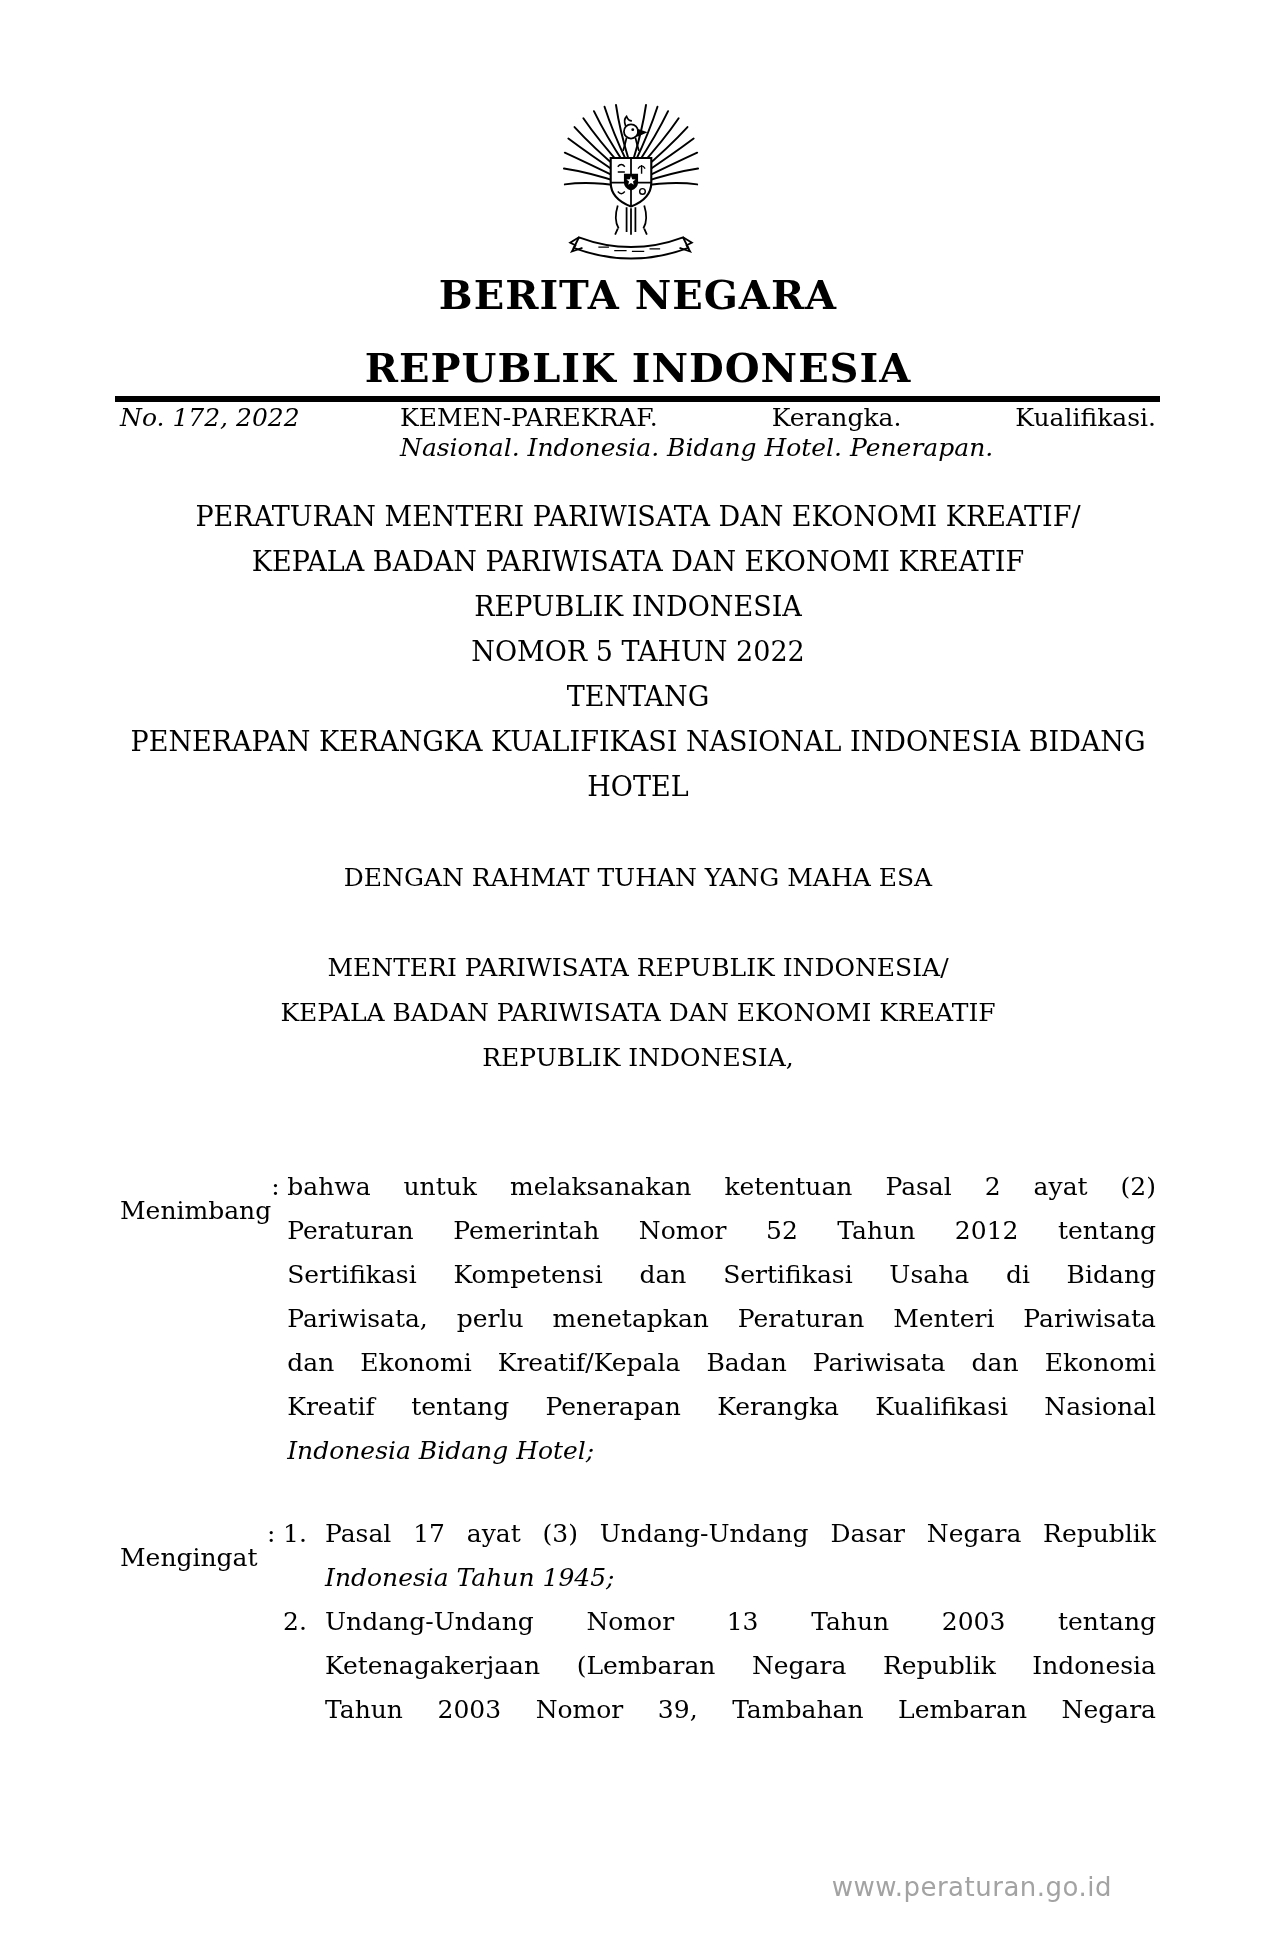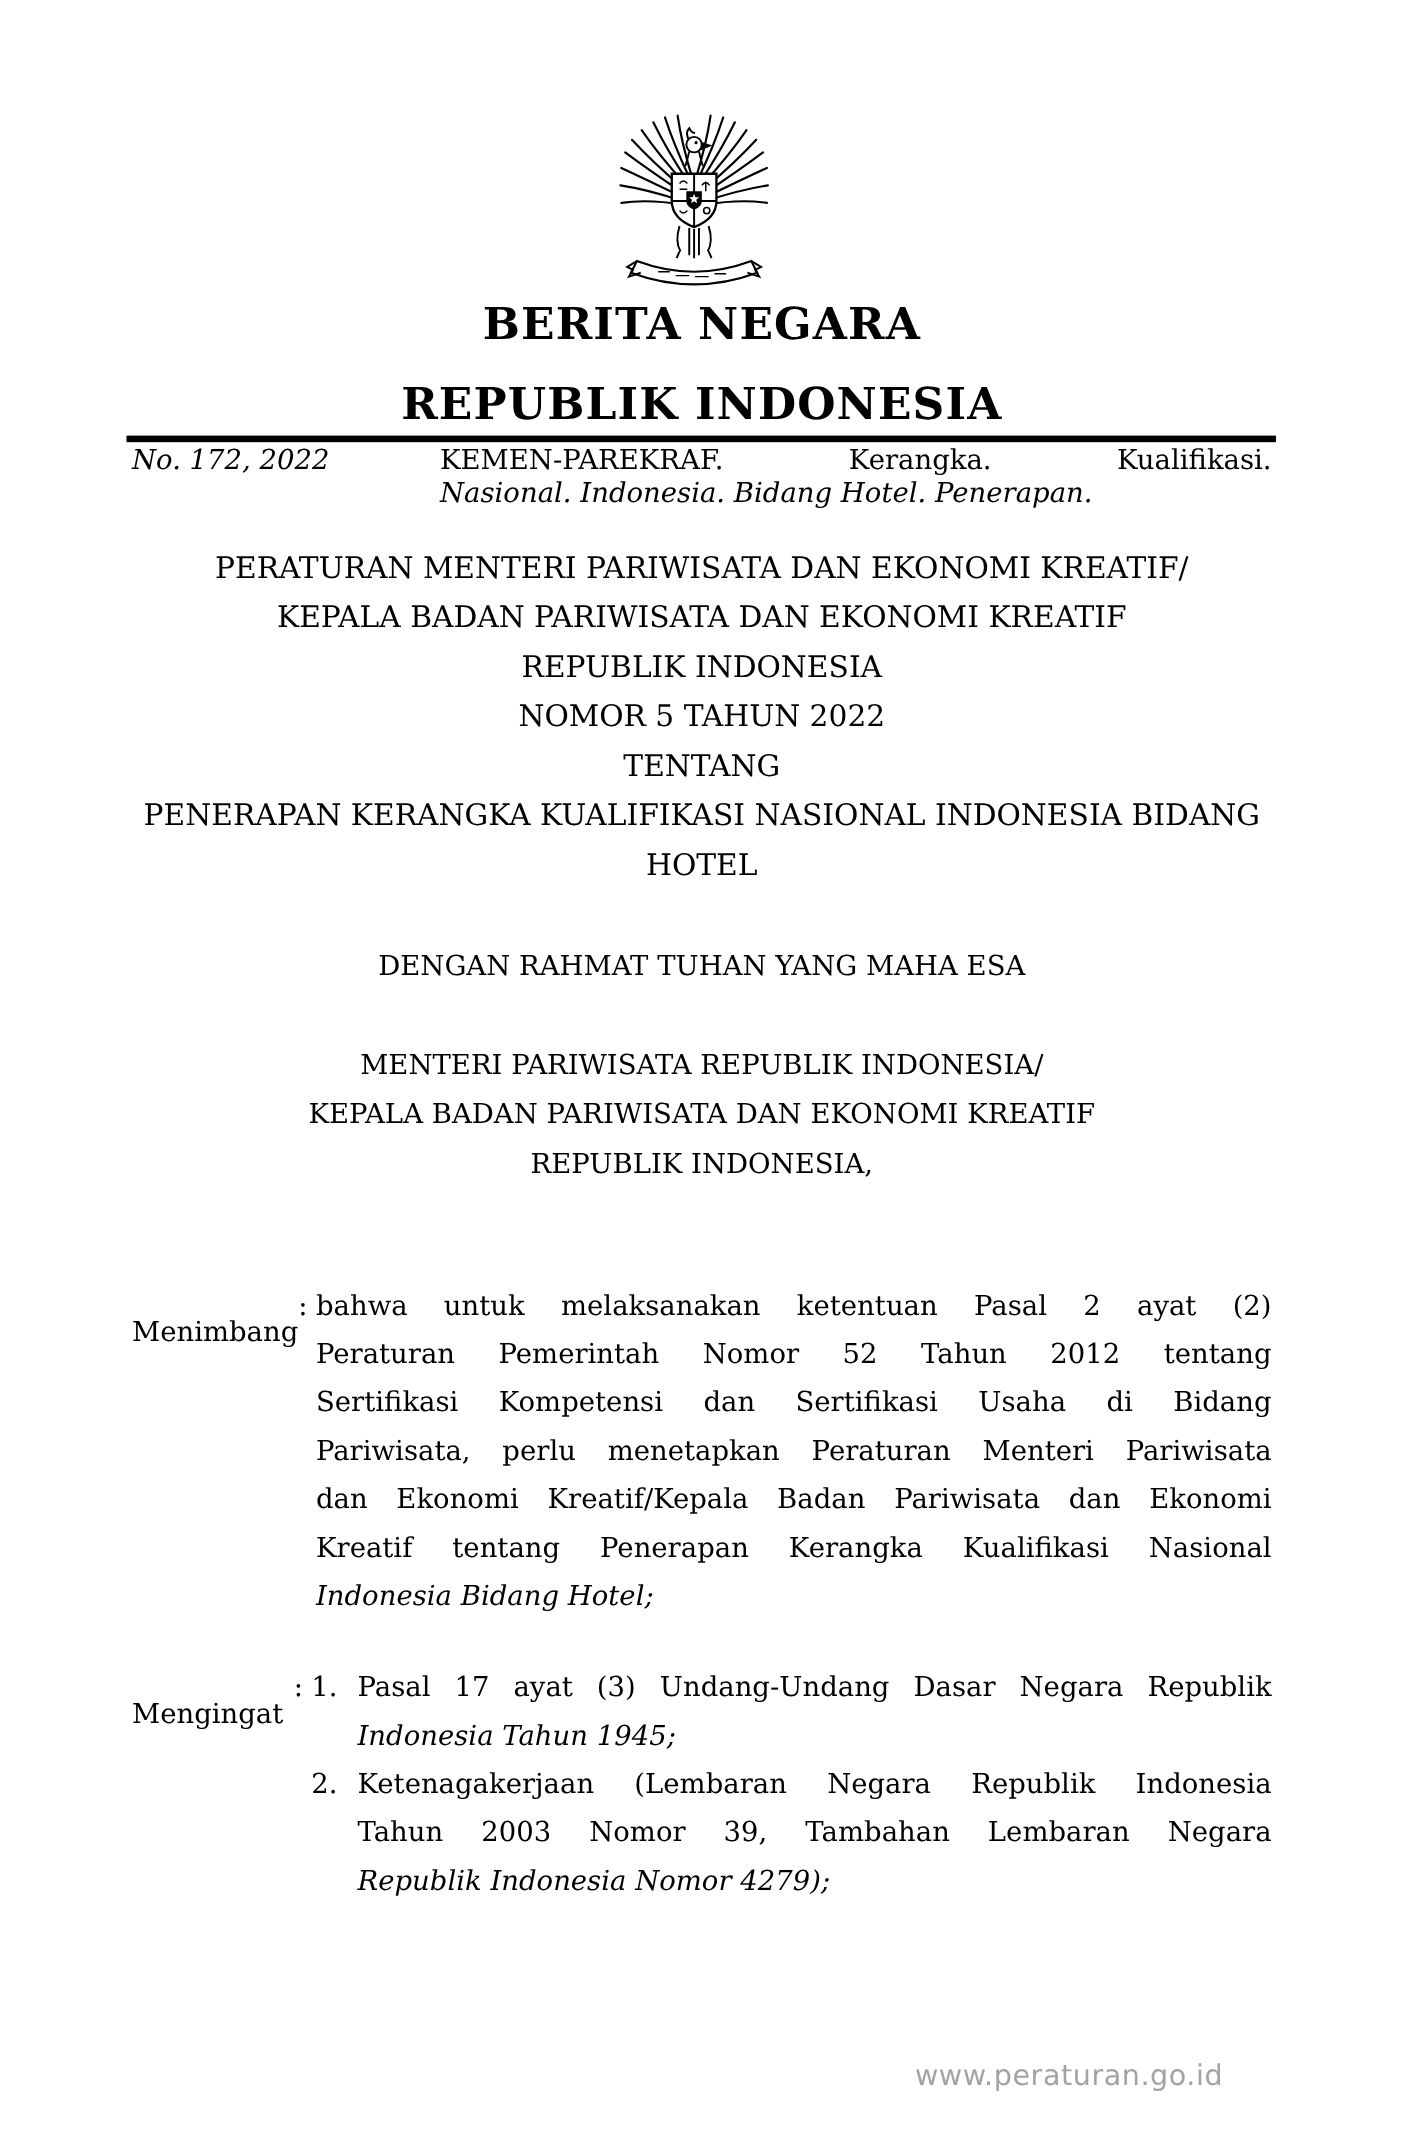--- a/index.html
+++ b/index.html
@@ -161,23 +161,23 @@
       <div class="clause-item">
         <div class="item-num">1.</div>
         <div class="item-body">
             <div class="tline">Pasal 17 ayat (3) Undang-Undang Dasar Negara Republik</div>
             <div class="tline last-line">Indonesia Tahun 1945;</div>
           </div>
       </div>
       <div class="clause-item">
         <div class="item-num">2.</div>
         <div class="item-body">
+            <div class="tline">Undang-Undang Nomor 13 Tahun 2003 tentang</div>
             <div class="tline">Ketenagakerjaan (Lembaran Negara Republik Indonesia</div>
             <div class="tline">Tahun 2003 Nomor 39, Tambahan Lembaran Negara</div>
-            <div class="tline last-line">Republik Indonesia Nomor 4279);</div>
           </div>
       </div>
     </div>
   </div>
 
   <div class="watermark">www.peraturan.go.id</div>
 
 </div>
 
 </body></html>

